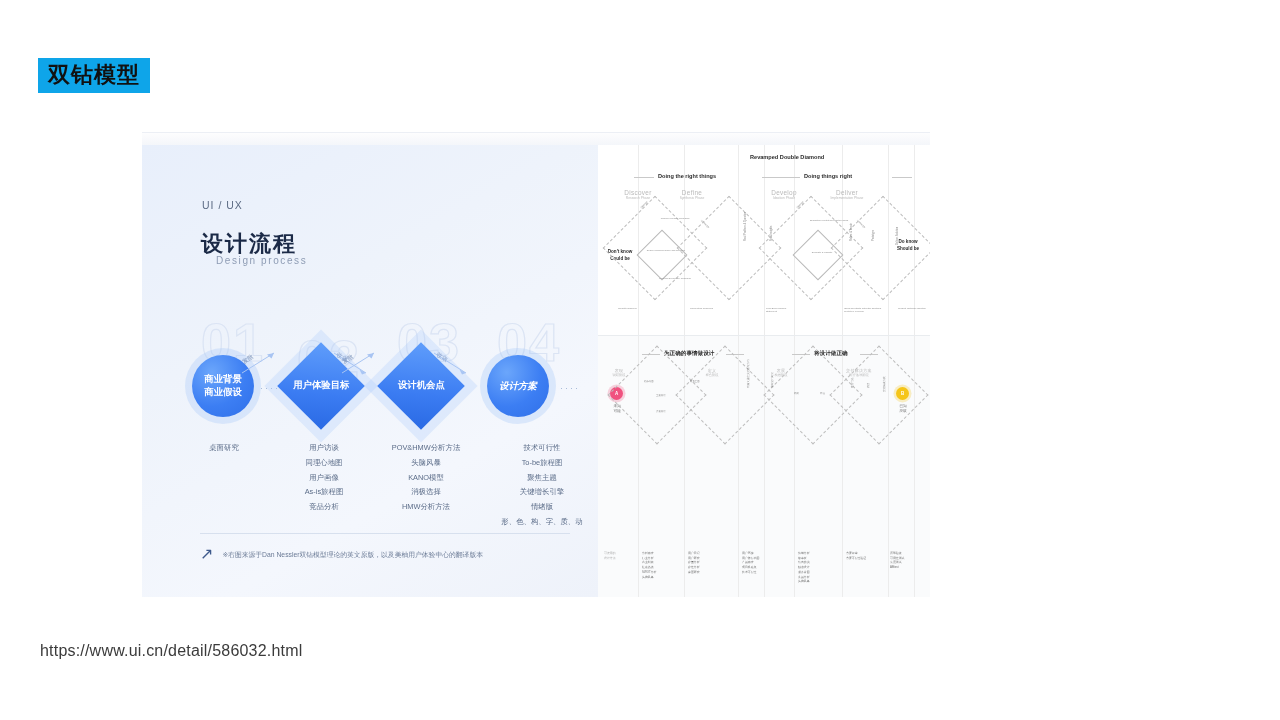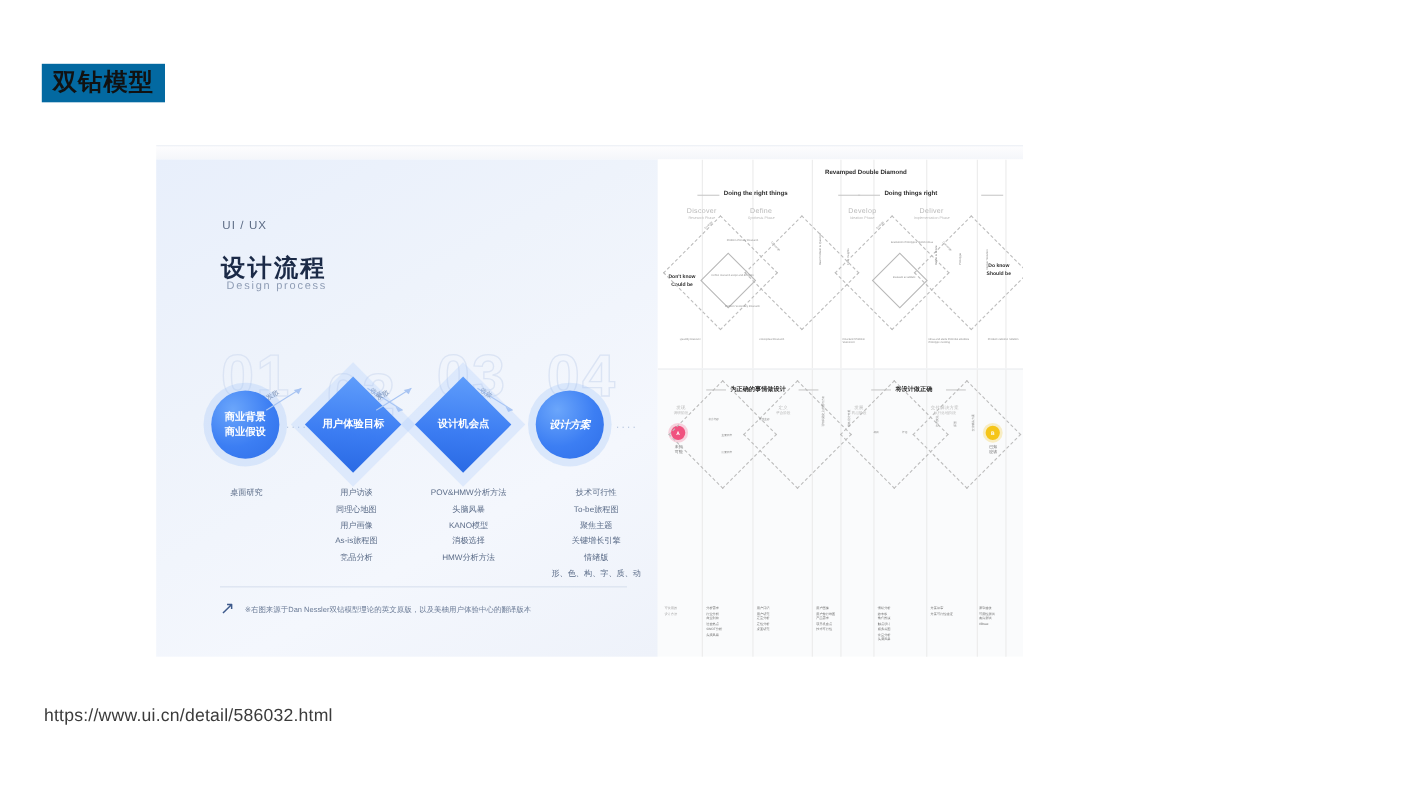--- a/index.html
+++ b/index.html
@@ -7,21 +7,21 @@
     width: 1280px; height: 720px;
     background: #ffffff;
     font-family: "Liberation Sans", "DejaVu Sans", sans-serif;
     overflow: hidden;
   }
   .page { position: relative; width: 1280px; height: 720px; background:#fff; }
 
   
   .title-badge {
     position: absolute; left: 38px; top: 58px;
-    background: #0369a1;
+    background: #0ea5e9;
     padding: 5px 10px 6px 10px;
     font-size: 22px; font-weight: 700; color: #111;
     letter-spacing: 1px;
     line-height: 1.1;
   }
 
   
   .footer-url {
     position: absolute; left: 40px; top: 642px;
     font-size: 16px; color: #3b3b3b; letter-spacing:.2px;
@@ -40,21 +40,21 @@
   }
 
   
   .left-panel{
     position:absolute; left:0; top:13px; width:456px; height:452px;
     background: linear-gradient(150deg,#e8effb 0%, #eef3fb 35%, #f4f7fd 70%, #eef2fa 100%);
     overflow:hidden;
   }
   .lp-uiux{ position:absolute; left:60px; top:54px; font-size:10.5px; color:#5c6b84; letter-spacing:1px;}
   .lp-h1{ position:absolute; left:59px; top:84px; font-size:22px; font-weight:800; color:#1b2a47; letter-spacing:2px;}
-  .lp-h2{ position:absolute; left:64px; top:110px; font-size:10px; color:#8e9cb4; letter-spacing:1.6px;text-align:right;}
+  .lp-h2{ position:absolute; left:74px; top:110px; font-size:10px; color:#8e9cb4; letter-spacing:1.6px;text-align:right;}
   .lp-desc{ position:absolute; left:60px; top:132px; width:352px; font-size:9.6px; line-height:1.95; color:#41506b;}
   .lp-desc b{ font-weight:700; color:#1b2a47;}
 
   
   .ghost{
     position:absolute; top:166px;
     font-size:54px; font-weight:800; color:transparent;
     -webkit-text-stroke:1.2px #dbe4f4;
     letter-spacing:2px;
     font-family:"Liberation Sans", sans-serif;

